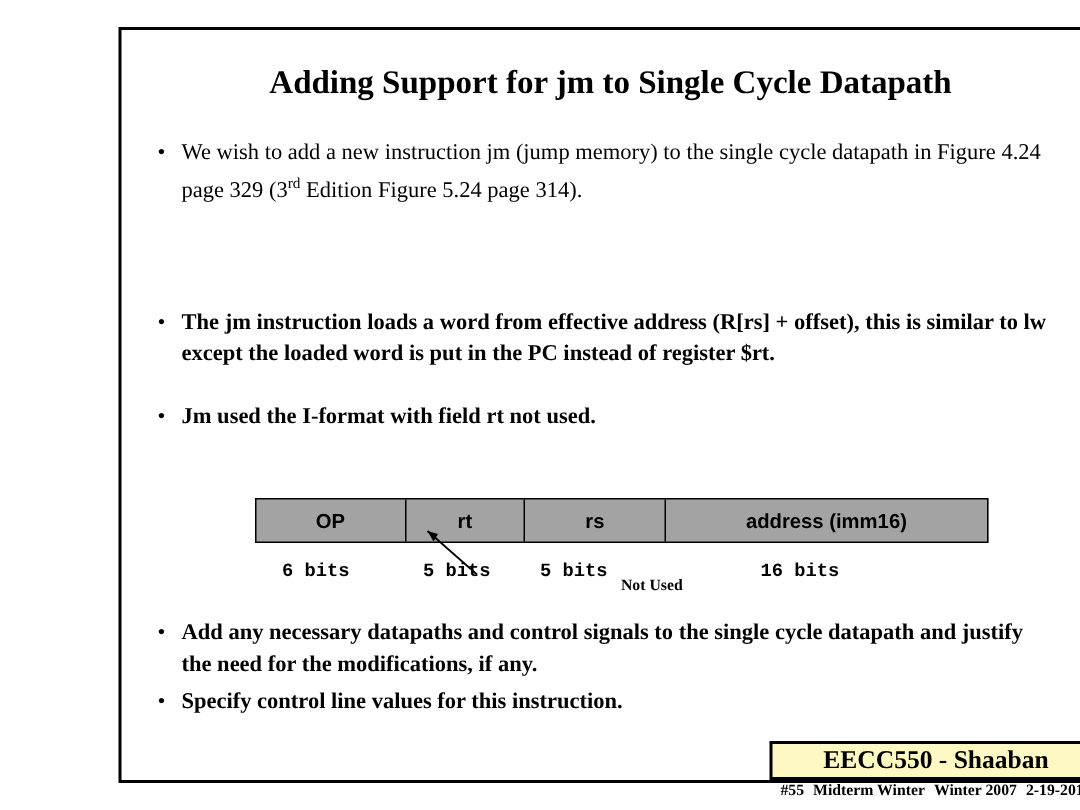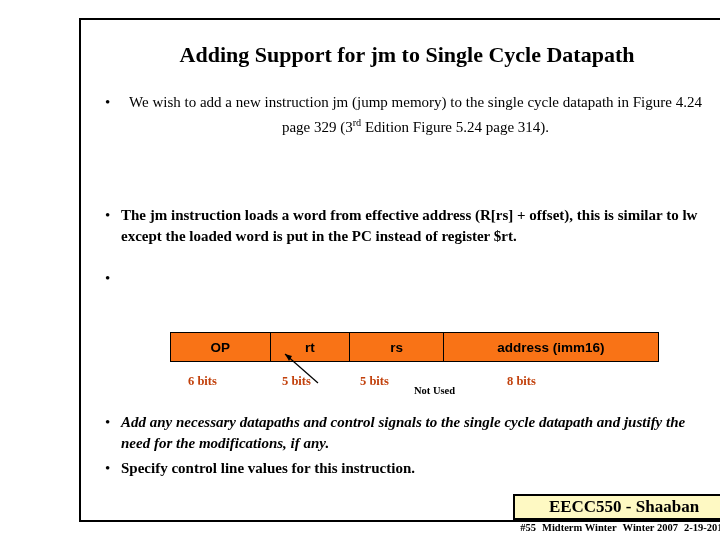--- a/index.html
+++ b/index.html
@@ -55,27 +55,27 @@
     text-align: left;
     font-size: 15px;
     line-height: 20px;
   }
   .bullet .btxt {
     font-size: 15px;
     line-height: 20.5px;
     font-weight: bold;
   }
   .b1 { left: 58px; top: 92px; width: 605px; }
-  .b1 .btxt { font-weight: normal; text-align: center; }
+  .b1 .btxt { font-weight: normal; }
   .b2 { left: 58px; top: 205px; width: 618px; }
   .b2 .btxt { font-weight: bold; }
   .b3 { left: 58px; top: 268px; width: 600px; }
   .b3 .btxt { font-weight: bold; }
   .b4 { left: 58px; top: 412px; width: 600px; }
-  .b4 .btxt { font-weight: bold; font-style: italic; }
+  .b4 .btxt { font-weight: bold; }
   .b5 { left: 58px; top: 458px; width: 600px; }
   .b5 .btxt { font-weight: bold; }
 
   .center-line {
     position: absolute;
     left: 40px;
     top: 164px;
     width: 640px;
     text-align: center;
     font-family: "Liberation Serif", serif;
@@ -88,21 +88,21 @@
   
   .fmt-table {
     position: absolute;
     left: 123px;
     top: 332px;
     width: 489px;
     height: 30px;
     border: 1px solid #000000;
     box-sizing: border-box;
     display: flex;
-    background: #f97316;
+    background: #a3a3a3;
   }
   .fmt-cell {
     border-right: 1px solid #000000;
     box-sizing: border-box;
     display: flex;
     align-items: center;
     justify-content: center;
     font-family: "Liberation Sans", sans-serif;
     font-weight: bold;
     font-size: 13.5px;
@@ -116,24 +116,24 @@
 
   .bits-row {
     position: absolute;
     left: 123px;
     top: 374px;
     width: 489px;
     height: 18px;
   }
   .bits {
     position: absolute;
-    font-family: Liberation Serif, serif;
+    font-family: Liberation Mono, monospace;
     font-weight: bold;
     font-size: 12.5px;
-    color: #c2410c;
+    color: #000000;
     white-space: nowrap;
   }
   .bits-op { left: 18px; top: 0; }
   .bits-rs { left: 112px; top: 0; }
   .bits-rt { left: 190px; top: 0; }
   .bits-addr { left: 337px; top: 0; }
   .notused {
     position: absolute;
     left: 244px;
     top: 11px;
@@ -199,40 +199,41 @@
   </div>
 
 
   <div class="bullet b2">
     <span class="dot">•</span>
     <span class="btxt">The jm instruction loads a word from effective address (R[rs] + offset), this is similar to lw except the loaded word is put in the PC instead of register $rt.</span>
   </div>
 
   <div class="bullet b3">
     <span class="dot">•</span>
+    <span class="btxt">Jm used the I-format with field  rt not used.</span>
   </div>
 
   <div class="fmt-table">
     <div class="fmt-cell c-op">OP</div>
     <div class="fmt-cell c-rt">rt</div>
     <div class="fmt-cell c-rs">rs</div>
     <div class="fmt-cell c-addr">address (imm16)</div>
   </div>
 
   <svg class="arrow-svg" width="80" height="50">
     <line x1="62" y1="45" x2="29" y2="16" stroke="#000000" stroke-width="1.2"></line>
     <polygon points="29,16 36,18 33,23" fill="#000000"></polygon>
   </svg>
 
   <div class="bits-row">
     <span class="bits bits-op">6 bits</span>
     <span class="bits bits-rs">5 bits</span>
     <span class="bits bits-rt">5 bits</span>
     <span class="notused">Not Used</span>
-    <span class="bits bits-addr">8  bits</span>
+    <span class="bits bits-addr">16  bits</span>
   </div>
 
   <div class="bullet b4">
     <span class="dot">•</span>
     <span class="btxt">Add any necessary datapaths and control signals to the single cycle datapath and justify the need for the modifications, if any.</span>
   </div>
 
   <div class="bullet b5">
     <span class="dot">•</span>
     <span class="btxt">Specify control line values for this instruction.</span>

